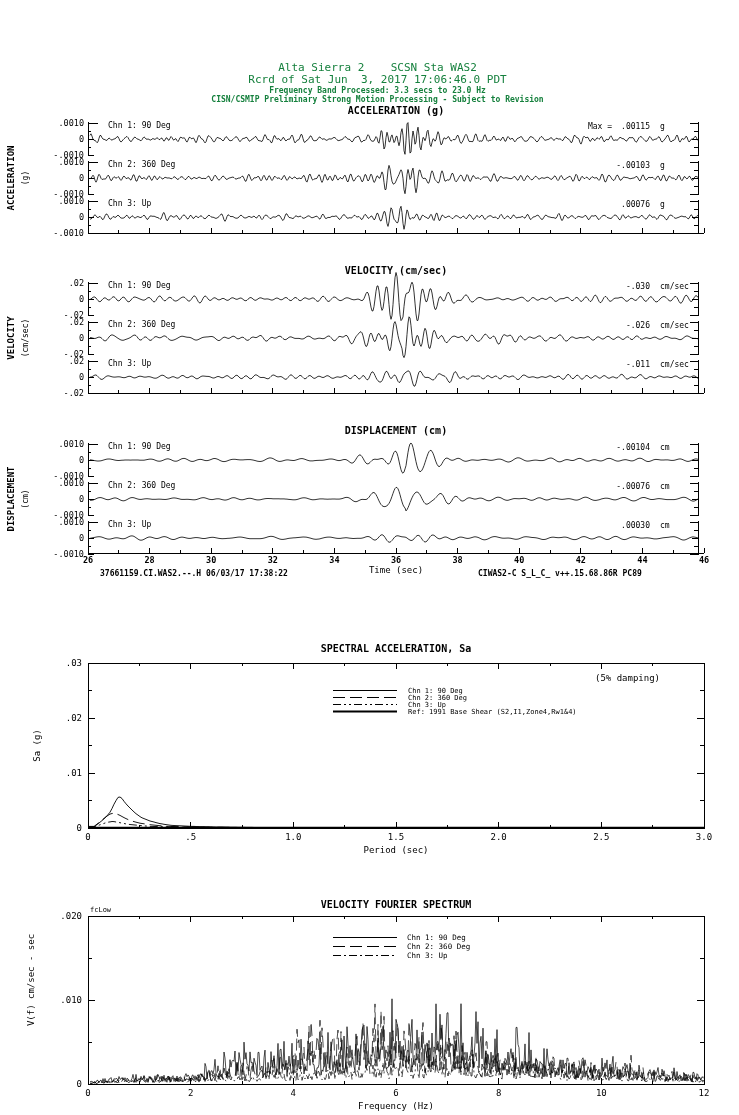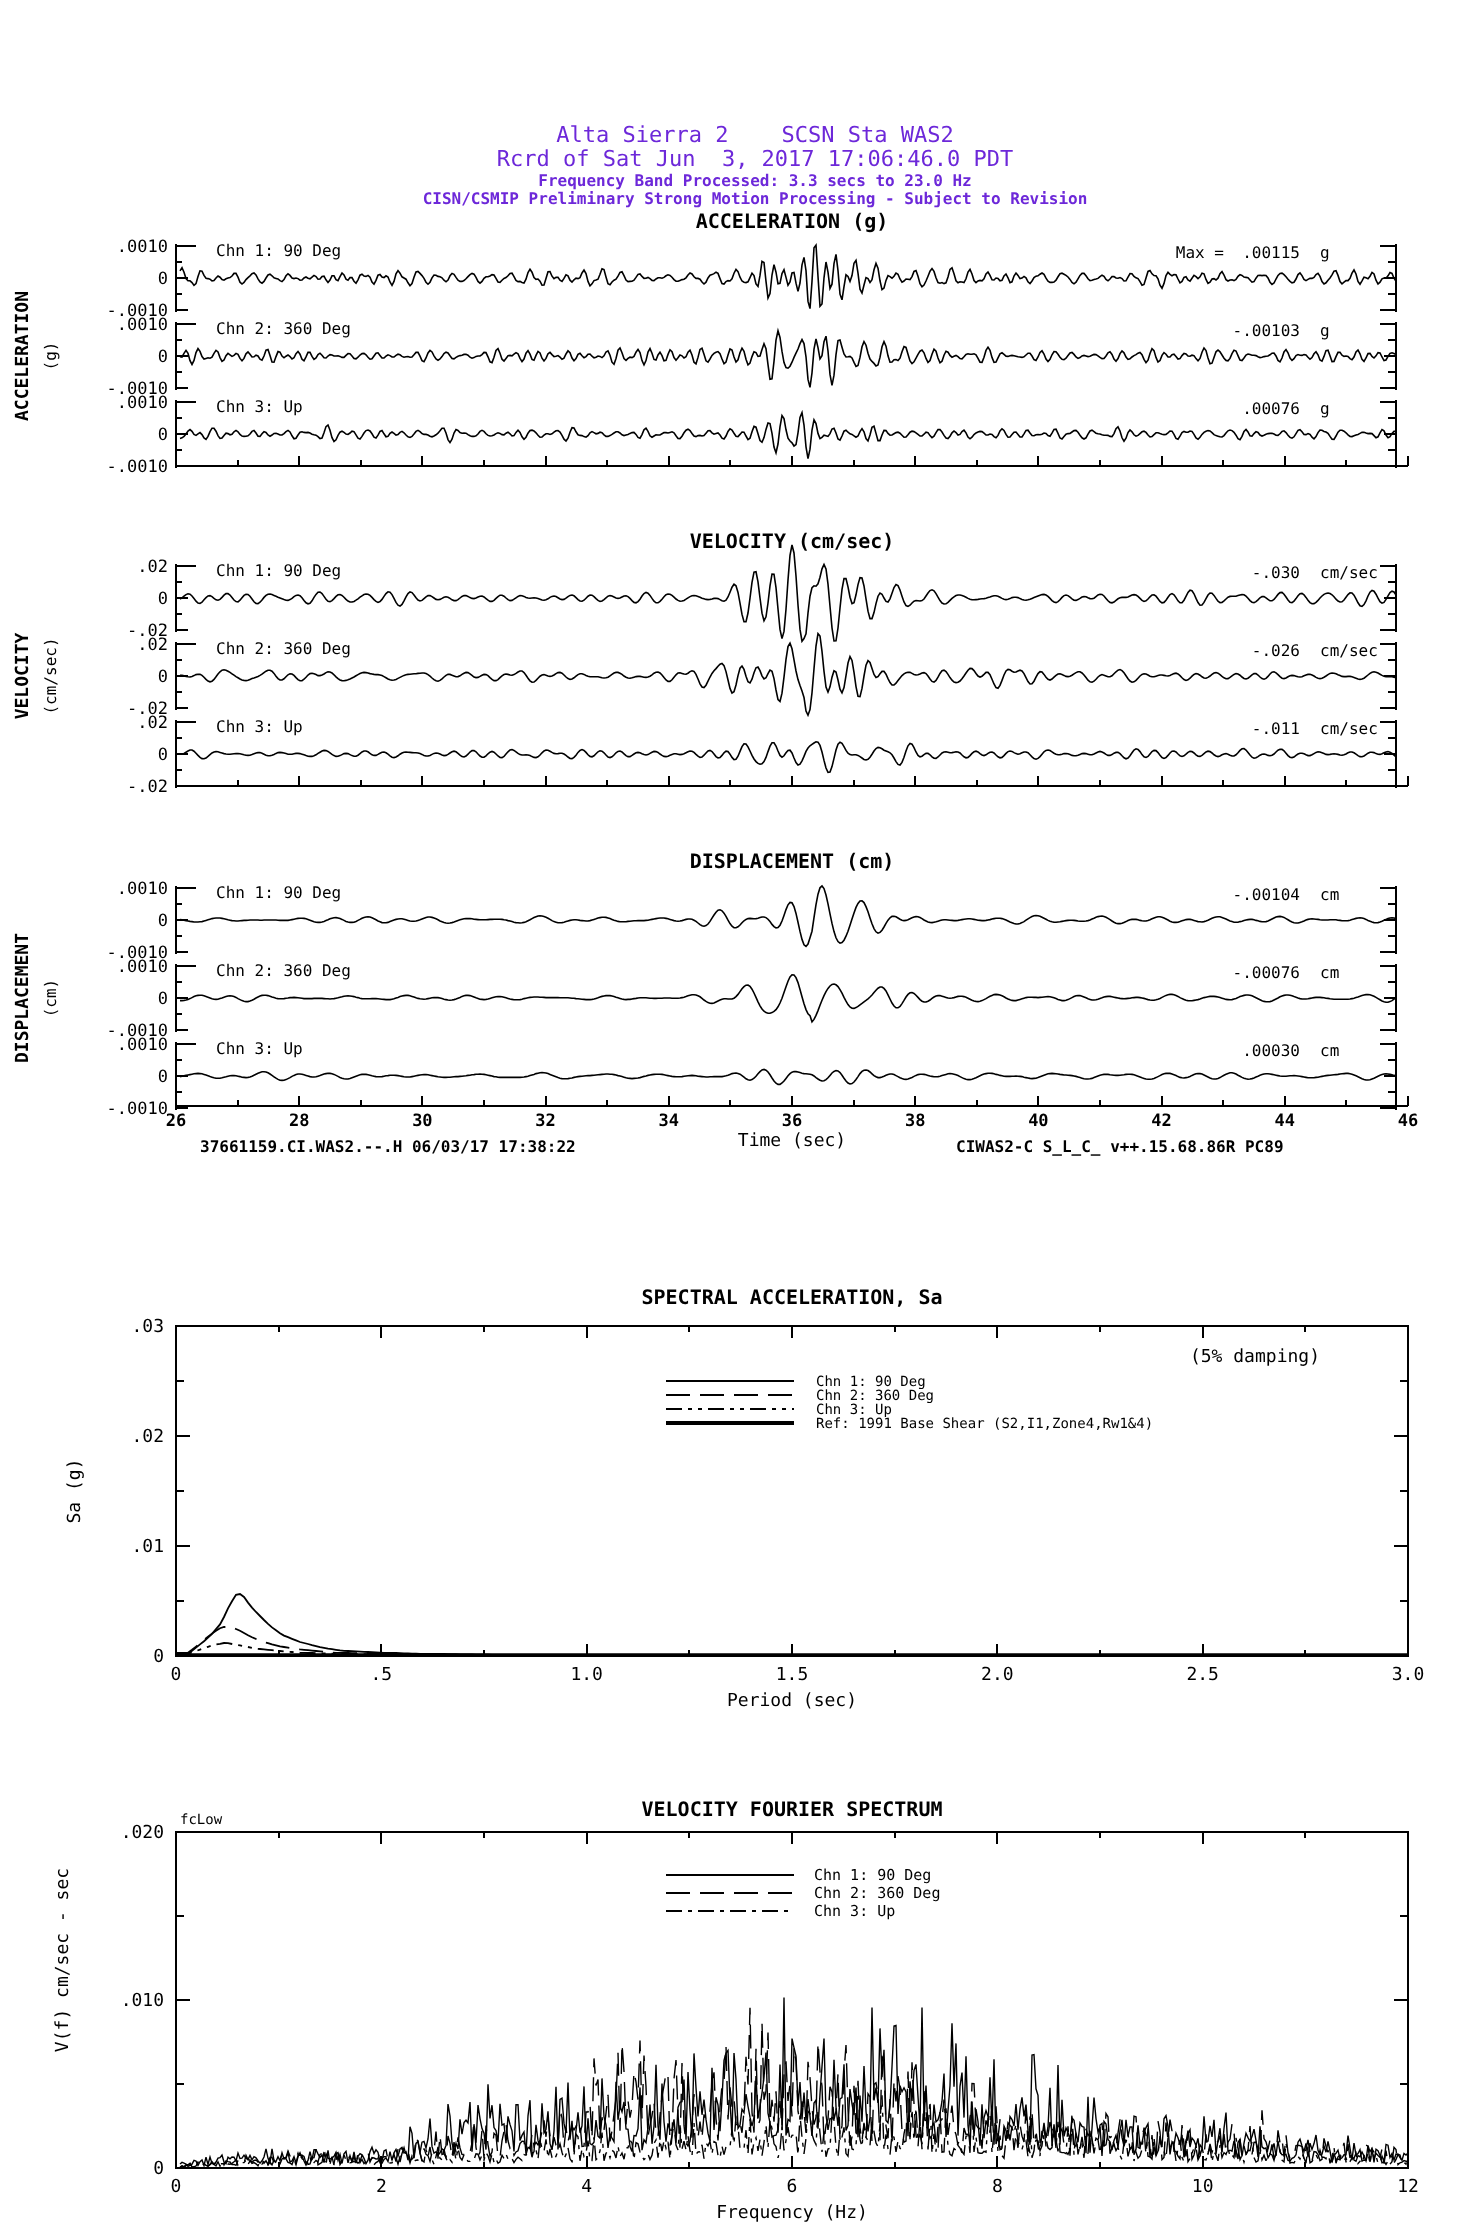--- a/index.html
+++ b/index.html
@@ -1,17 +1,17 @@
 <!DOCTYPE html>
 <html><head>
 <meta charset="utf-8">
 <style>
   html,body{margin:0;padding:0;background:#fff;}
   .page{position:relative;width:739px;height:1115px;background:#ffffff;overflow:hidden;
-        font-family:"DejaVu Sans Mono",monospace;color:#6d28d9;}
+        font-family:"DejaVu Sans Mono",monospace;color:#15803d;}
   .hdr{position:absolute;left:8px;top:62px;width:739px;text-align:center;}
   .h1{font-size:11px;line-height:12px;white-space:pre;}
   .h2{font-size:8px;line-height:9px;font-weight:bold;white-space:pre;}
   svg{position:absolute;left:0;top:0;}
   svg text{font-family:"DejaVu Sans Mono",monospace;fill:#000;}
 </style>
 </head>
 <body>
 
 <div class="page">

